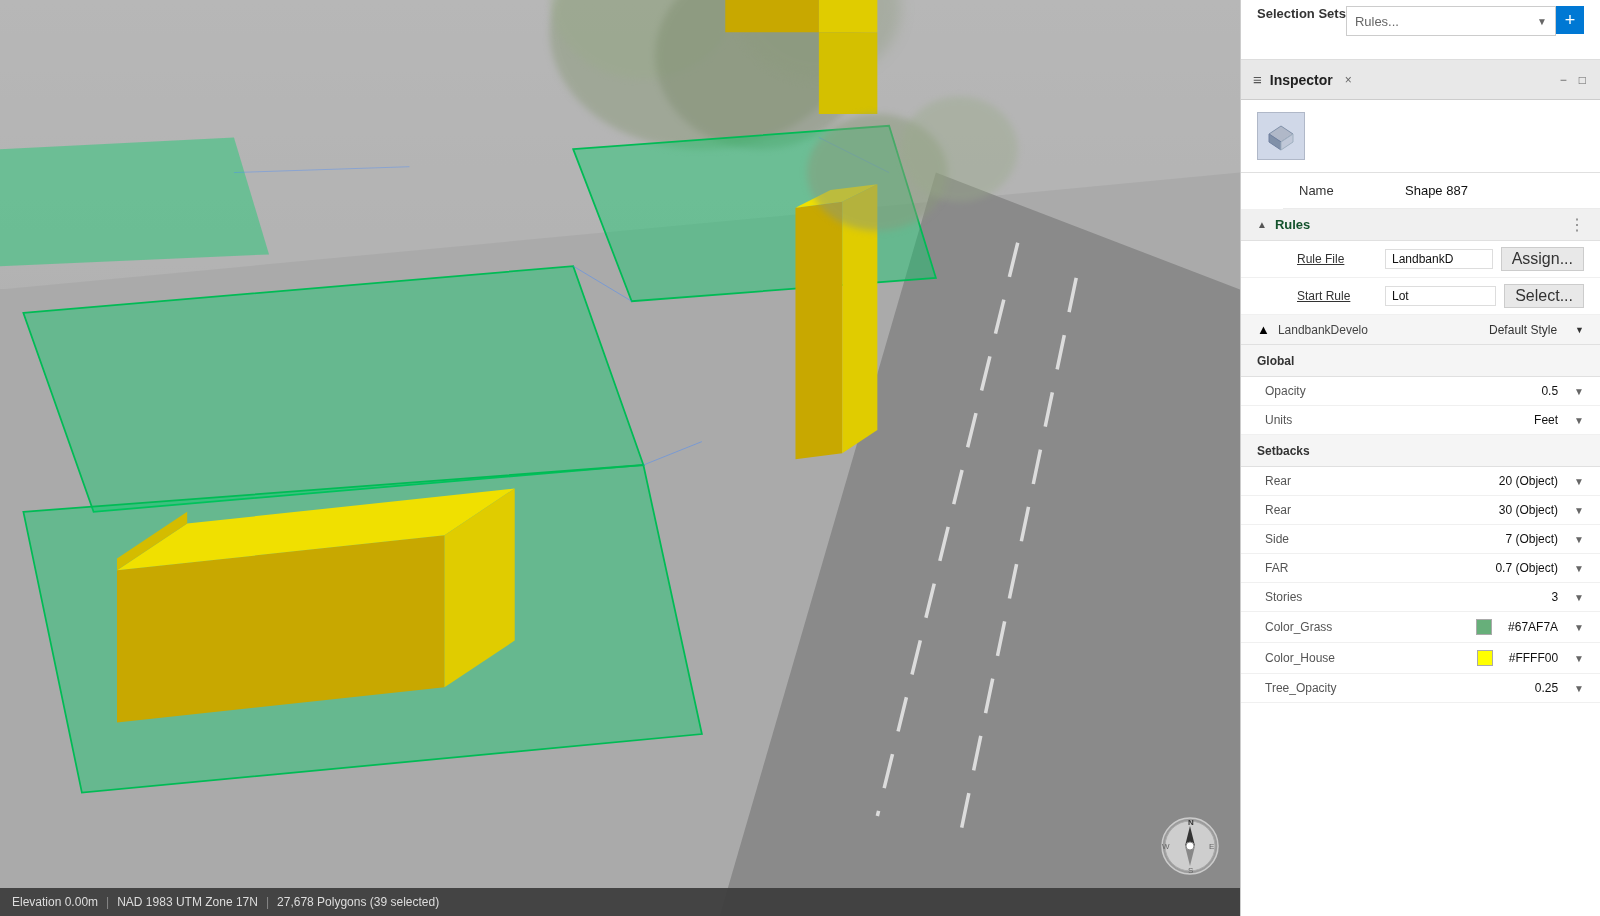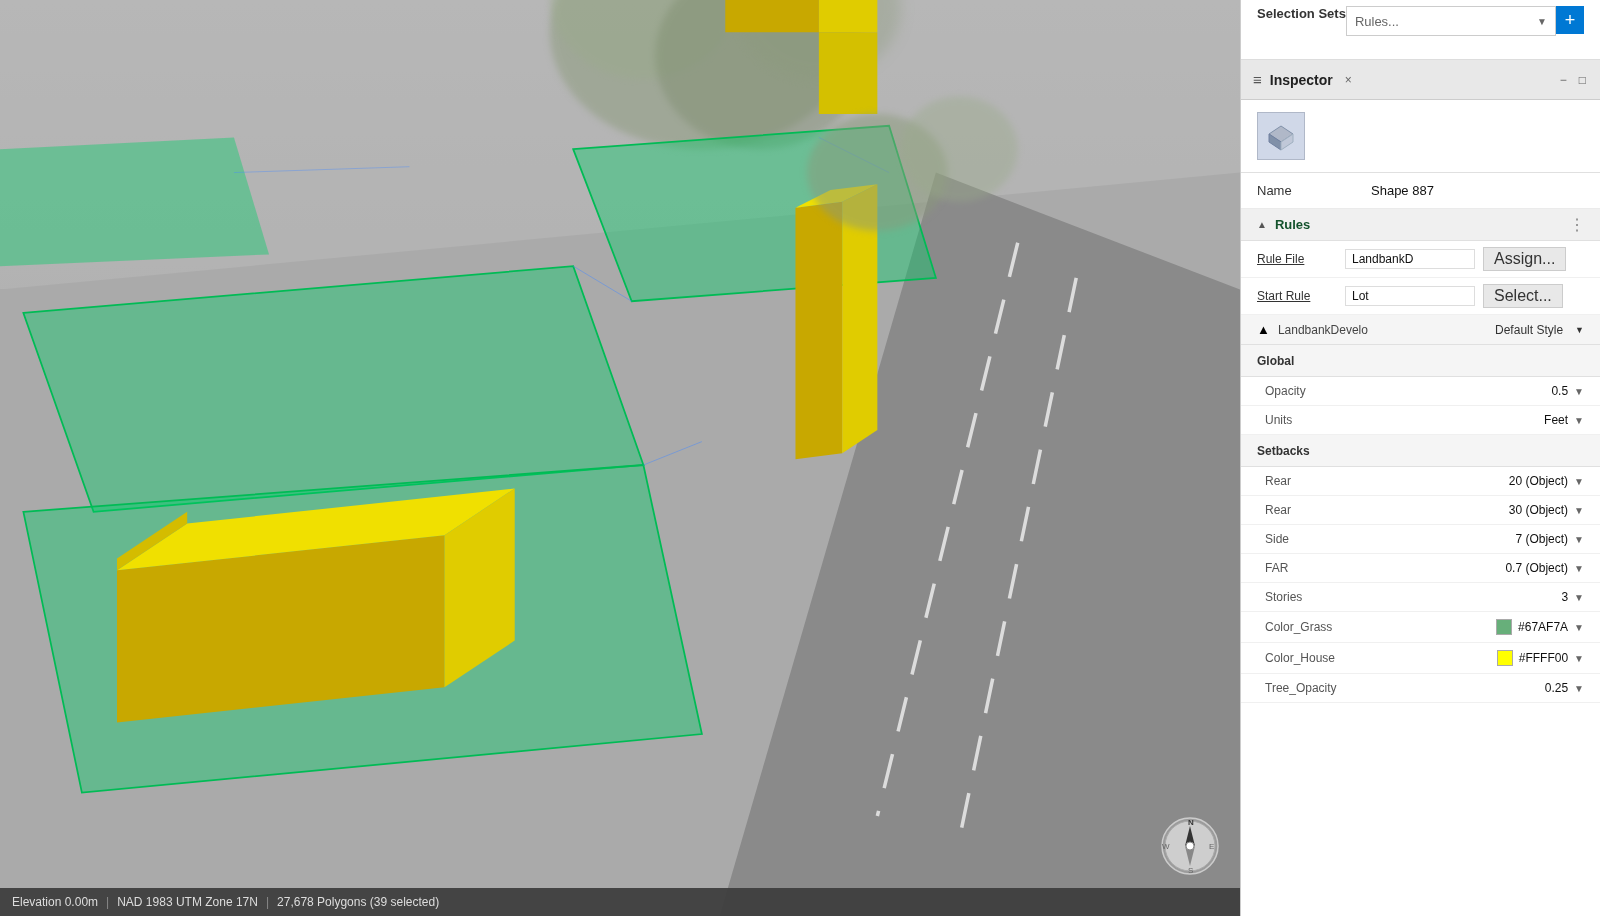--- a/index.html
+++ b/index.html
@@ -39,51 +39,51 @@
 
     
     .inspector-icon-area { background: #fff; padding: 12px 16px; border-bottom: 1px solid #e0e0e0; display: flex; align-items: center; }
     .shape-icon { width: 48px; height: 48px; background: #d0d8e8; border: 1px solid #b0b8c8; display: flex; align-items: center; justify-content: center; }
     .shape-icon svg { width: 32px; height: 32px; }
 
     
     .inspector-content { flex: 1; overflow-y: auto; background: #fff; }
 
     
-    .name-row { display: flex; align-items: center; padding: 10px 16px; border-bottom: 1px solid #ebebeb; gap: 24px; }
+    .name-row { display: flex; align-items: center; padding: 10px 16px; border-bottom: 1px solid #ebebeb; gap: 16px; margin-left: 42px; }
     .prop-label { color: #333; font-weight: 400; min-width: 90px; }
     .prop-value { color: #111; font-weight: 400; }
 
     
     .section-header { display: flex; align-items: center; padding: 8px 16px; background: #f0f0f0; border-bottom: 1px solid #e0e0e0; gap: 8px; position: relative; }
     .section-header .chevron { font-size: 10px; color: #555; }
     .section-header-title { font-weight: 600; font-size: 13px; color: #14532d; }
     .section-header-menu { position: absolute; right: 14px; color: #888; font-size: 16px; cursor: pointer; letter-spacing: 1px; }
 
     
     .subsection-header { display: flex; align-items: center; padding: 7px 16px; background: #f5f5f5; border-bottom: 1px solid #e0e0e0; gap: 8px; }
     .subsection-title { font-size: 12px; color: #444; flex: 1; overflow: hidden; text-overflow: ellipsis; white-space: nowrap; }
-    .subsection-dropdown { display: flex; align-items: center; gap: 12px; color: #333; font-size: 12px; cursor: pointer; justify-content: flex-end; }
+    .subsection-dropdown { display: flex; align-items: center; gap: 18px; color: #333; font-size: 12px; cursor: pointer; justify-content: flex-end; }
 
     
     .prop-row { display: flex; align-items: center; padding: 7px 16px 7px 24px; border-bottom: 1px solid #f0f0f0; }
     .prop-row-label { flex: 1; color: #555; font-size: 12px; }
-    .prop-row-value { display: flex; align-items: center; gap: 6px; color: #111; font-size: 12px; cursor: pointer; }
+    .prop-row-value { display: flex; align-items: center; gap: 16px; color: #111; font-size: 12px; cursor: pointer; }
     .prop-row-value .caret { color: #666; font-size: 10px; }
 
     
     .category-row { padding: 8px 16px; background: #f5f5f5; border-bottom: 1px solid #e0e0e0; }
     .category-label { font-weight: 600; font-size: 12px; color: #333; }
 
     
     .color-swatch { width: 16px; height: 16px; border: 1px solid #aaa; display: inline-block; vertical-align: middle; }
 
     
     .rule-row { display: flex; align-items: center; padding: 6px 16px; border-bottom: 1px solid #f0f0f0; gap: 8px; }
-    .rule-label { min-width: 80px; color: #333; font-size: 12px; text-decoration: underline; cursor: pointer; }
+    .rule-label { min-width: 80px; color: #333; font-size: 12px; text-decoration: underline; cursor: pointer; margin-left: 40px; }
     .rule-value { flex: 1; color: #111; font-size: 12px; border: 1px solid #ddd; padding: 2px 6px; background: #fff; overflow: hidden; text-overflow: ellipsis; white-space: nowrap; max-width: 130px; }
     .rule-btn { background: #e8e8e8; border: 1px solid #ccc; padding: 2px 10px; font-size: 16px; cursor: pointer; color: #333; white-space: nowrap; }
 
     
     .inspector-content::-webkit-scrollbar { width: 6px; }
     .inspector-content::-webkit-scrollbar-thumb { background: #bbb; border-radius: 3px; }
 
   </style>
 </head>
 <body>

